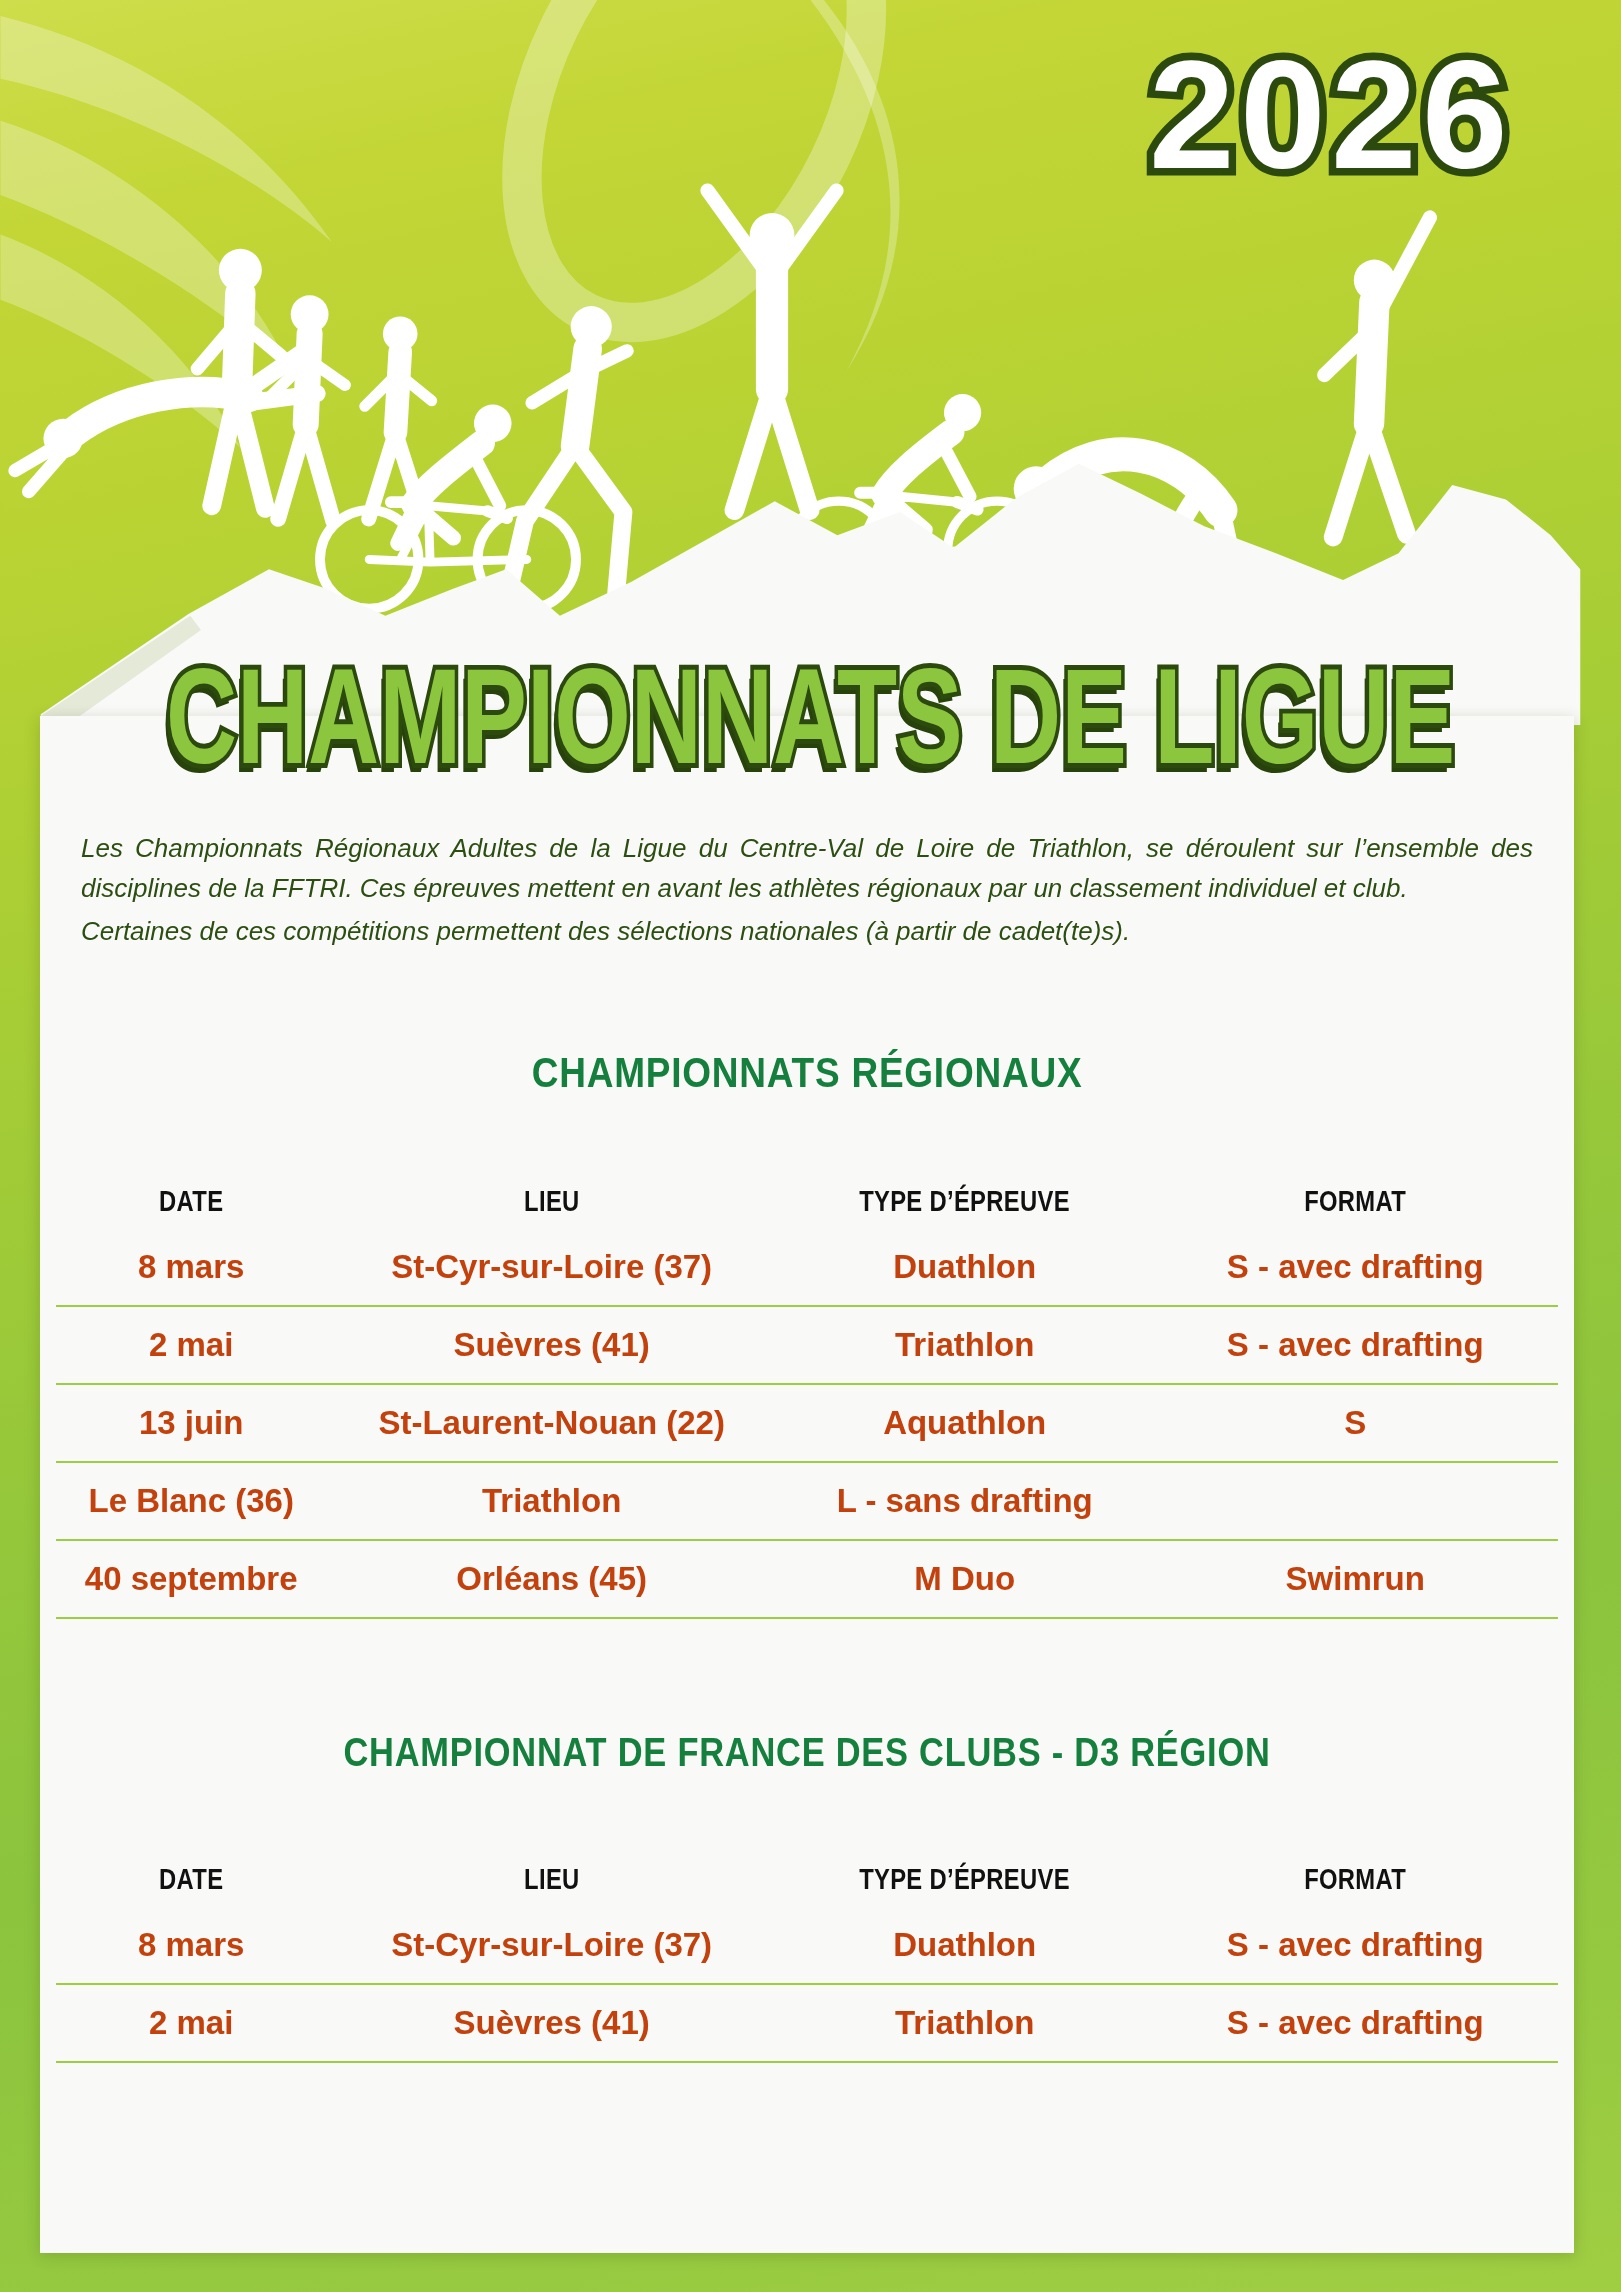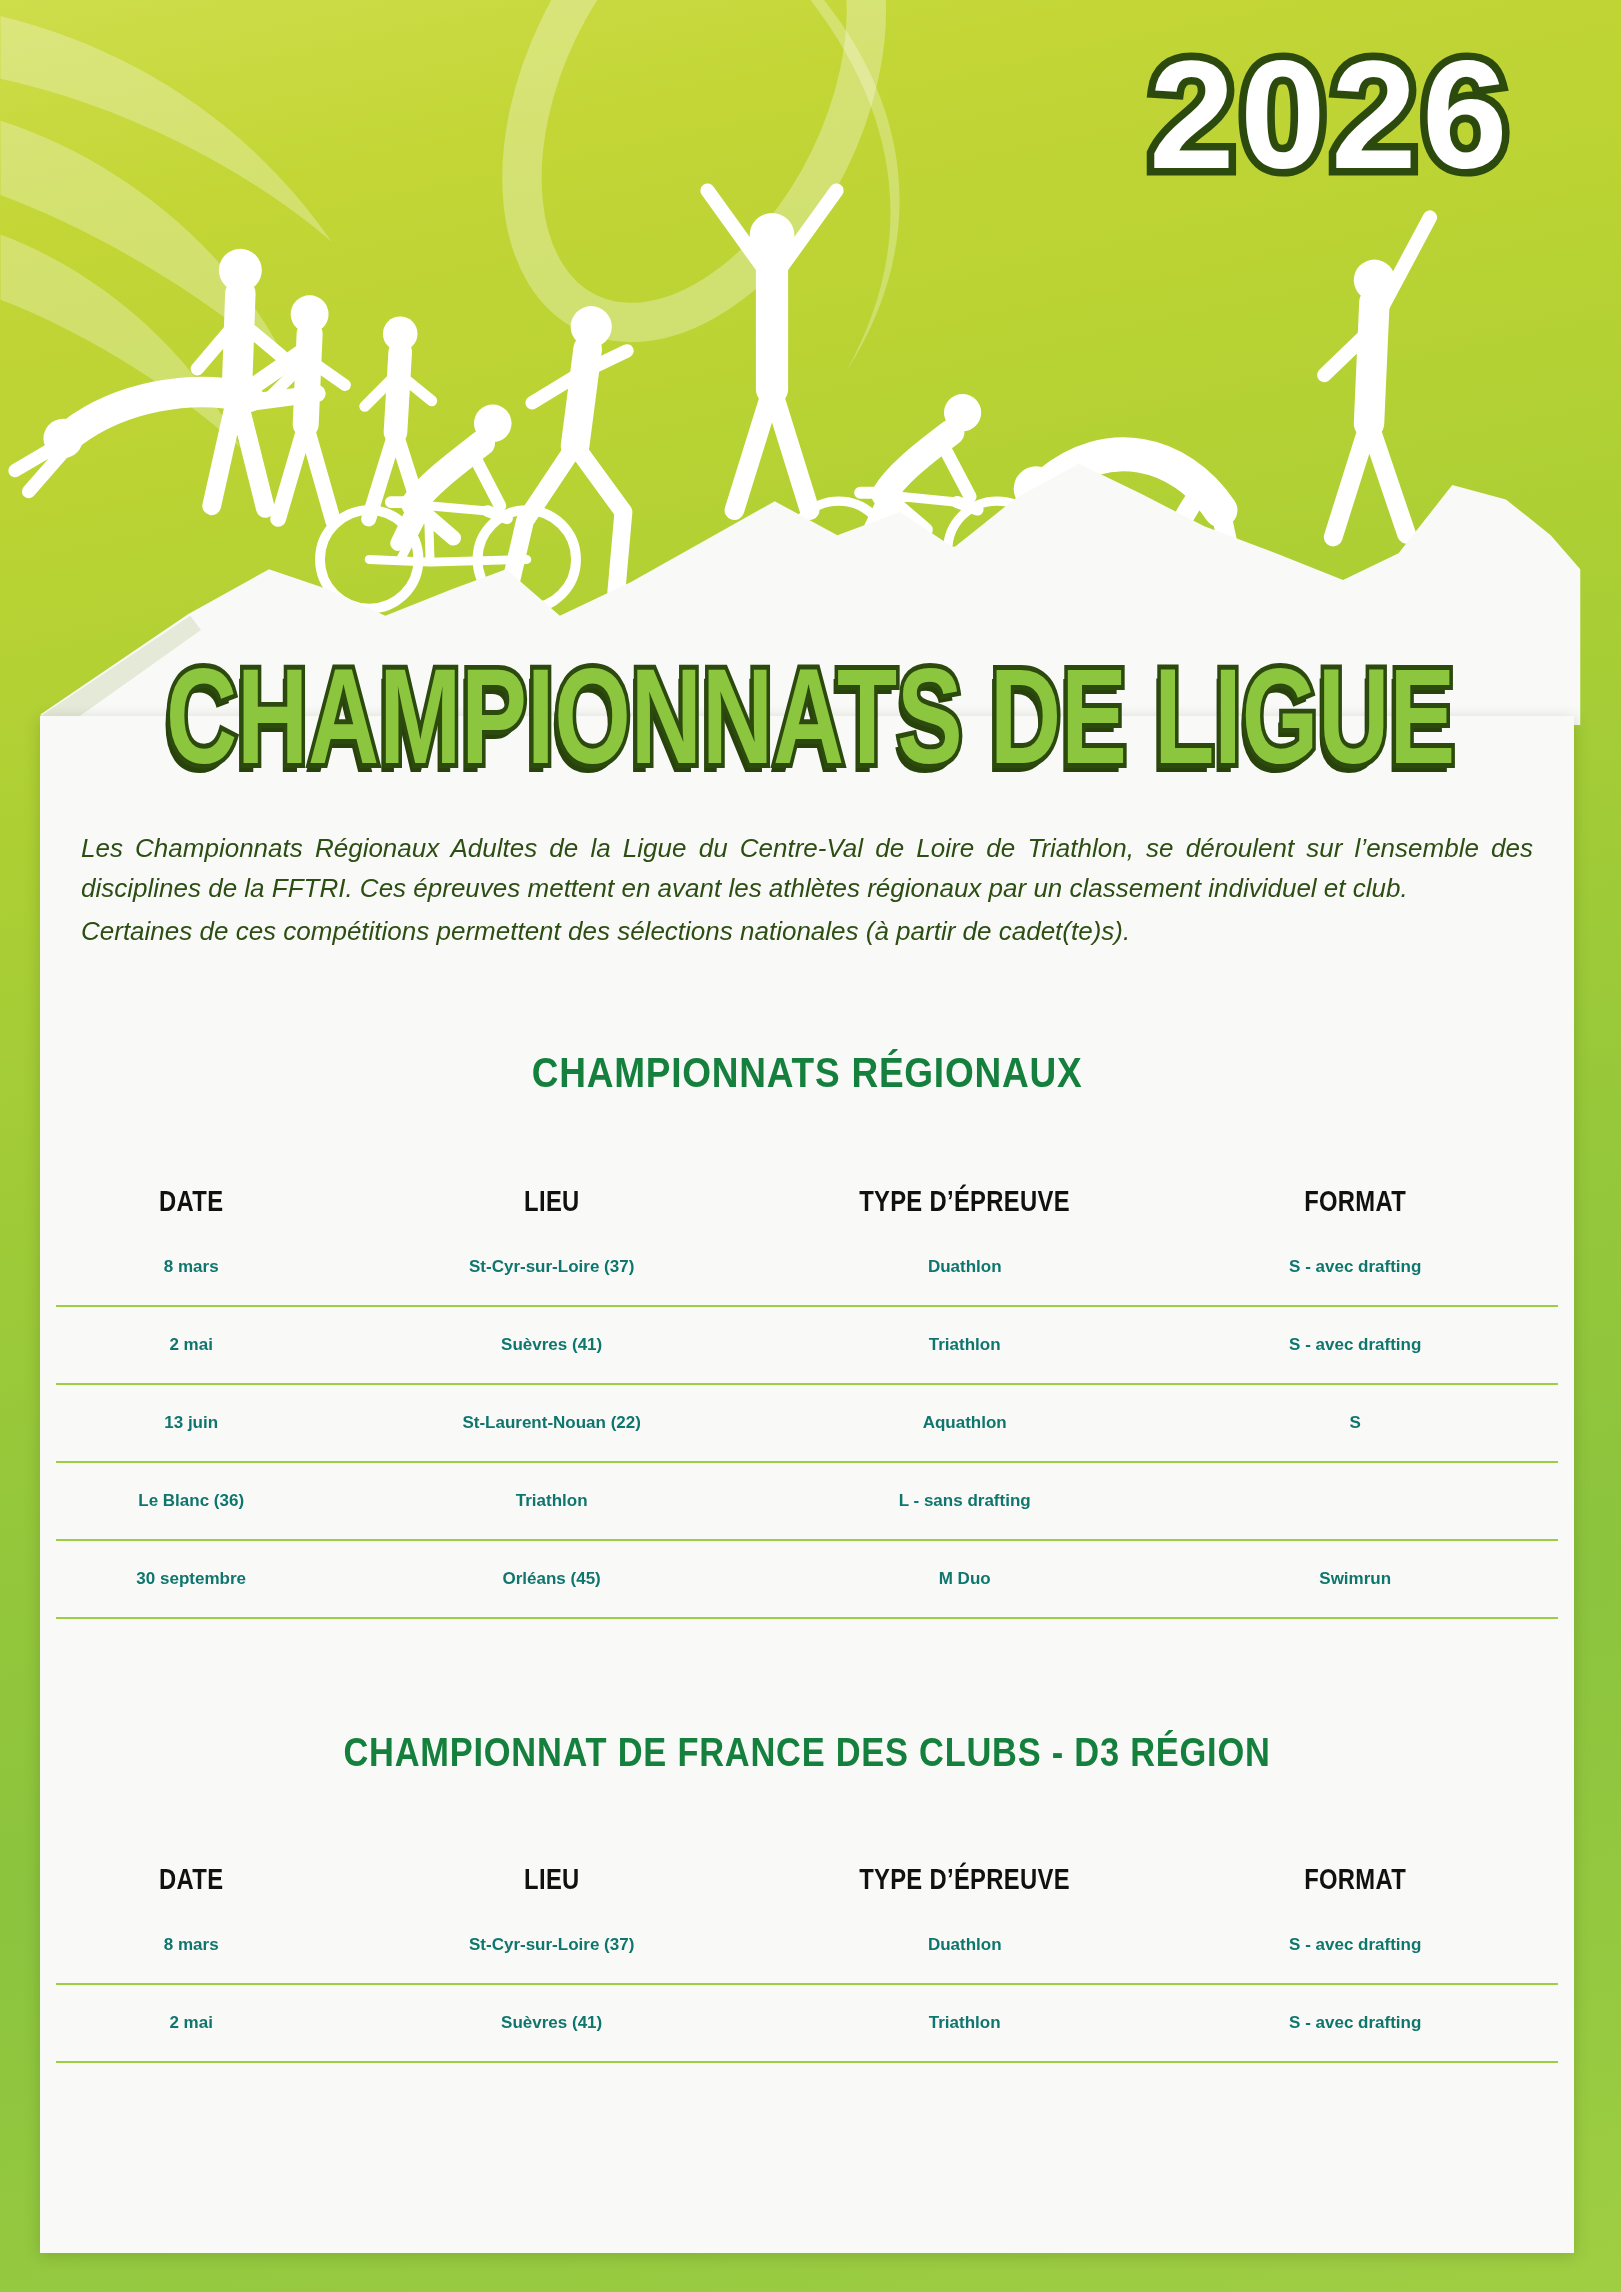--- a/index.html
+++ b/index.html
@@ -60,21 +60,21 @@
     display:flex;align-items:flex-end;justify-content:center;
     height:73px;padding-bottom:10.7px;color:#111;
   }
   .th .squeeze{
     display:inline-block;transform:scaleX(0.82);font-size:29px;font-weight:bold;
     letter-spacing:0.4px;white-space:nowrap;
   }
   .tr{height:76px;border-bottom:2.7px solid #9ccd43;}
   .td{
     display:flex;align-items:center;justify-content:center;
-    font-size:17px;font-weight:bold;color:#0f766e;white-space:nowrap;
+    font-size:33px;font-weight:bold;color:#c2410c;white-space:nowrap;
   }
 </style>
 </head>
 <body>
 
 <div class="page">
 
   <div class="hero">
     <svg width="1621" height="725" viewBox="0 0 1810 810">
 
@@ -224,21 +224,21 @@
           <div class="td">St-Laurent-Nouan (22)</div>
           <div class="td">Aquathlon</div>
           <div class="td">S</div>
         </div>
         <div class="tr">
           <div class="td">Le Blanc (36)</div>
           <div class="td">Triathlon</div>
           <div class="td">L - sans drafting</div>
         </div>
         <div class="tr">
-          <div class="td">30 septembre</div>
+          <div class="td">40 septembre</div>
           <div class="td">Orléans (45)</div>
           <div class="td">M Duo</div>
           <div class="td">Swimrun</div>
         </div>
       </div>
 
       <h2 class="section-heading second">
         <span class="squeeze">CHAMPIONNAT DE FRANCE DES CLUBS - D3 RÉGION</span>
       </h2>
 

